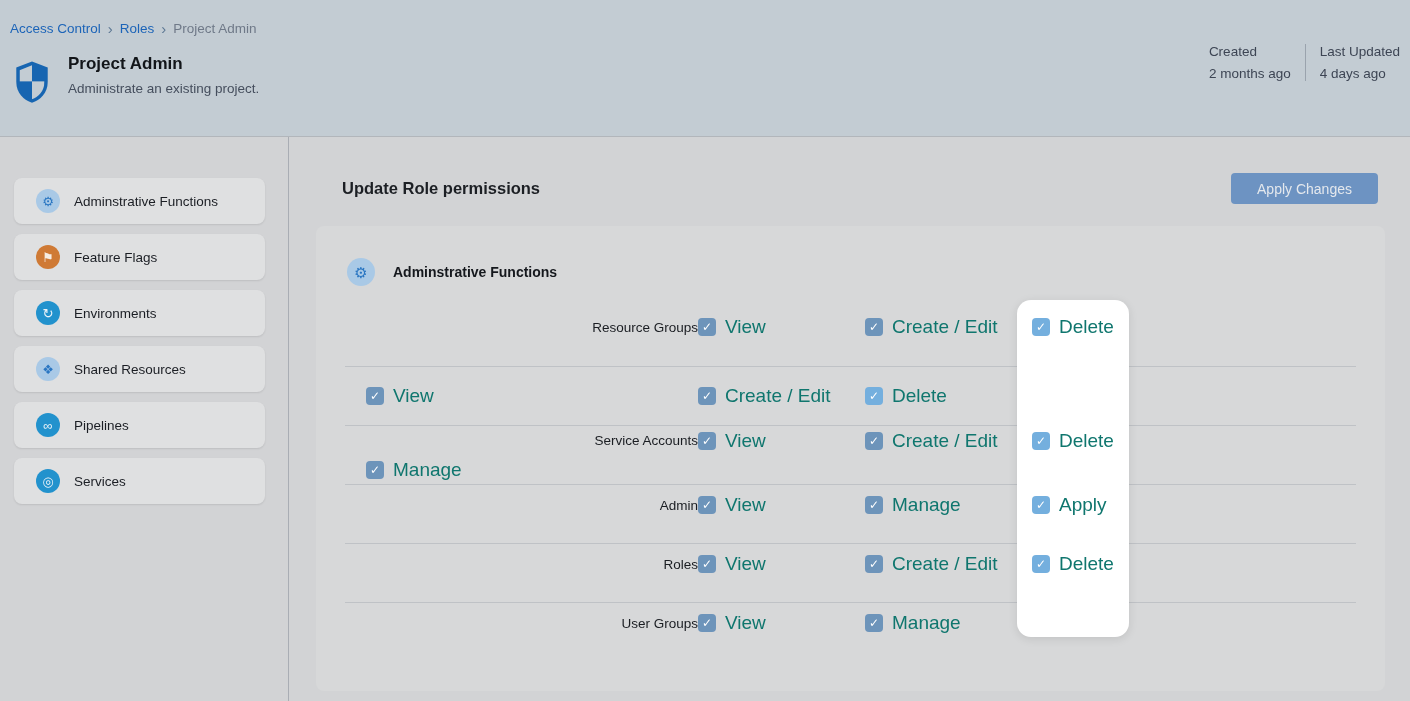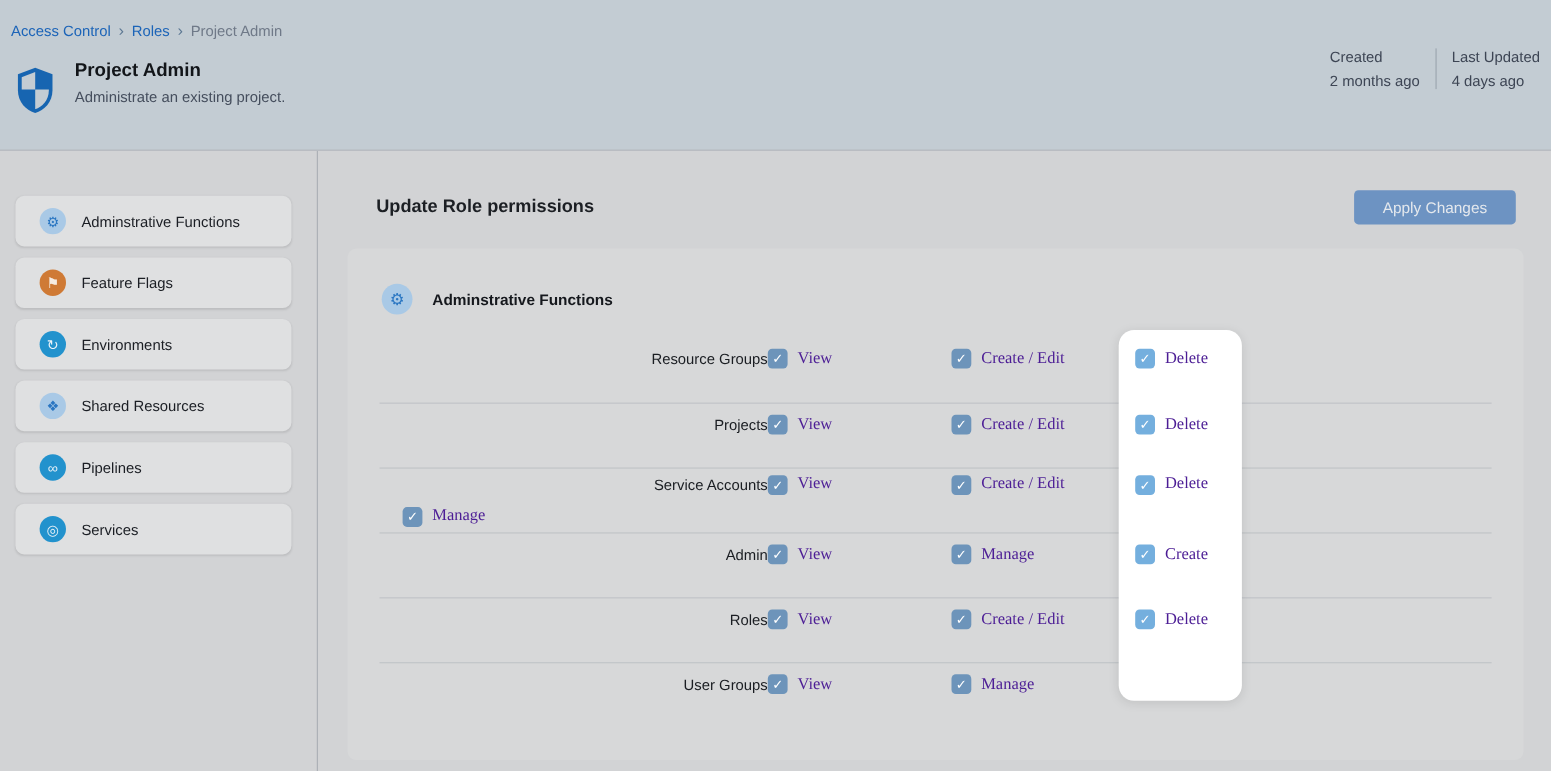--- a/index.html
+++ b/index.html
@@ -80,21 +80,21 @@
   .p-row + .p-row { border-top:1px solid #bfc2c6; }
   .p-label { font-size:13.5px; font-weight:500; color:#1a1d22; }
   .p-cell { position:relative; z-index:2; display:flex; align-items:center; }
   .perm { display:flex; align-items:center; cursor:pointer; }
   .cb {
     width:18px; height:18px; border-radius:4px; background:var(--checkbox_default,#6d94ba);
     color:#fff; font-size:12px; font-weight:700;
     display:flex; align-items:center; justify-content:center;
   }
   .spotlit .cb { background:var(--checkbox_highlight,#74afde); }
-  .perm-text { margin-left:9px; font-size:15px; color:#4c1d95;font-family:Liberation Serif, serif; }
+  .perm-text { margin-left:9px; font-size:19px; color:#0f766e; }
 </style>
 </head>
 <body style="--brand_blue: #1765b1; --header_bg: #c3ccd3; --page_bg: #d2d3d5; --checkbox_default: #6d94ba; --checkbox_highlight: #74afde; --apply_button: #6d93c2; --spotlight: #ffffff; --link_blue: #1c64b8;">
 
 <div class="page">
 
   <header class="top-header">
     <nav class="breadcrumb">
         <span class="crumb link">Access Control</span>
         <span class="chev">›</span>
@@ -192,21 +192,20 @@
               </div>
               <div class="p-cell spotlit">
                 <label class="perm">
                   <span class="cb checked">✓</span>
                   <span class="perm-text">Delete</span>
                 </label>
               </div>
               <div class="p-cell"></div>
             </div>
             <div class="p-row">
-              <div class="p-label">Projects</div>
               <div class="p-cell">
                 <label class="perm">
                   <span class="cb checked">✓</span>
                   <span class="perm-text">View</span>
                 </label>
               </div>
               <div class="p-cell">
                 <label class="perm">
                   <span class="cb checked">✓</span>
                   <span class="perm-text">Create / Edit</span>
@@ -257,21 +256,21 @@
               </div>
               <div class="p-cell">
                 <label class="perm">
                   <span class="cb checked">✓</span>
                   <span class="perm-text">Manage</span>
                 </label>
               </div>
               <div class="p-cell spotlit">
                 <label class="perm">
                   <span class="cb checked">✓</span>
-                  <span class="perm-text">Create</span>
+                  <span class="perm-text">Apply</span>
                 </label>
               </div>
               <div class="p-cell"></div>
             </div>
             <div class="p-row">
               <div class="p-label">Roles</div>
               <div class="p-cell">
                 <label class="perm">
                   <span class="cb checked">✓</span>
                   <span class="perm-text">View</span>

